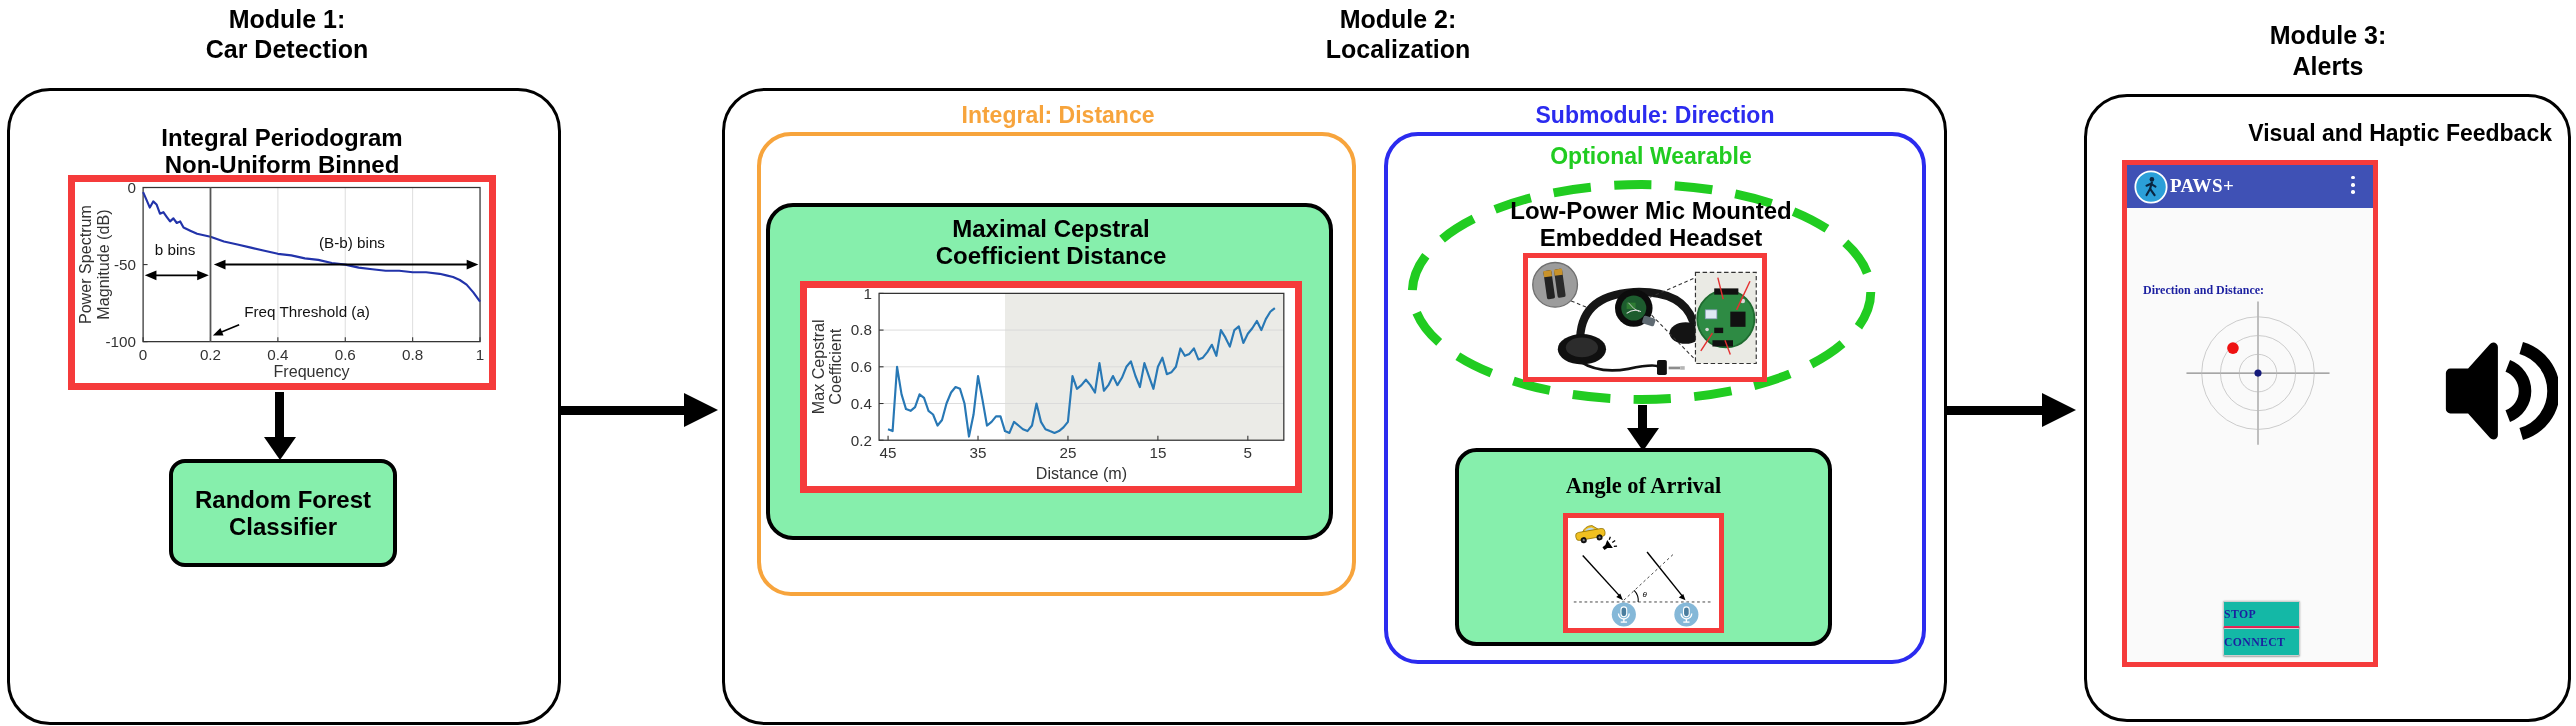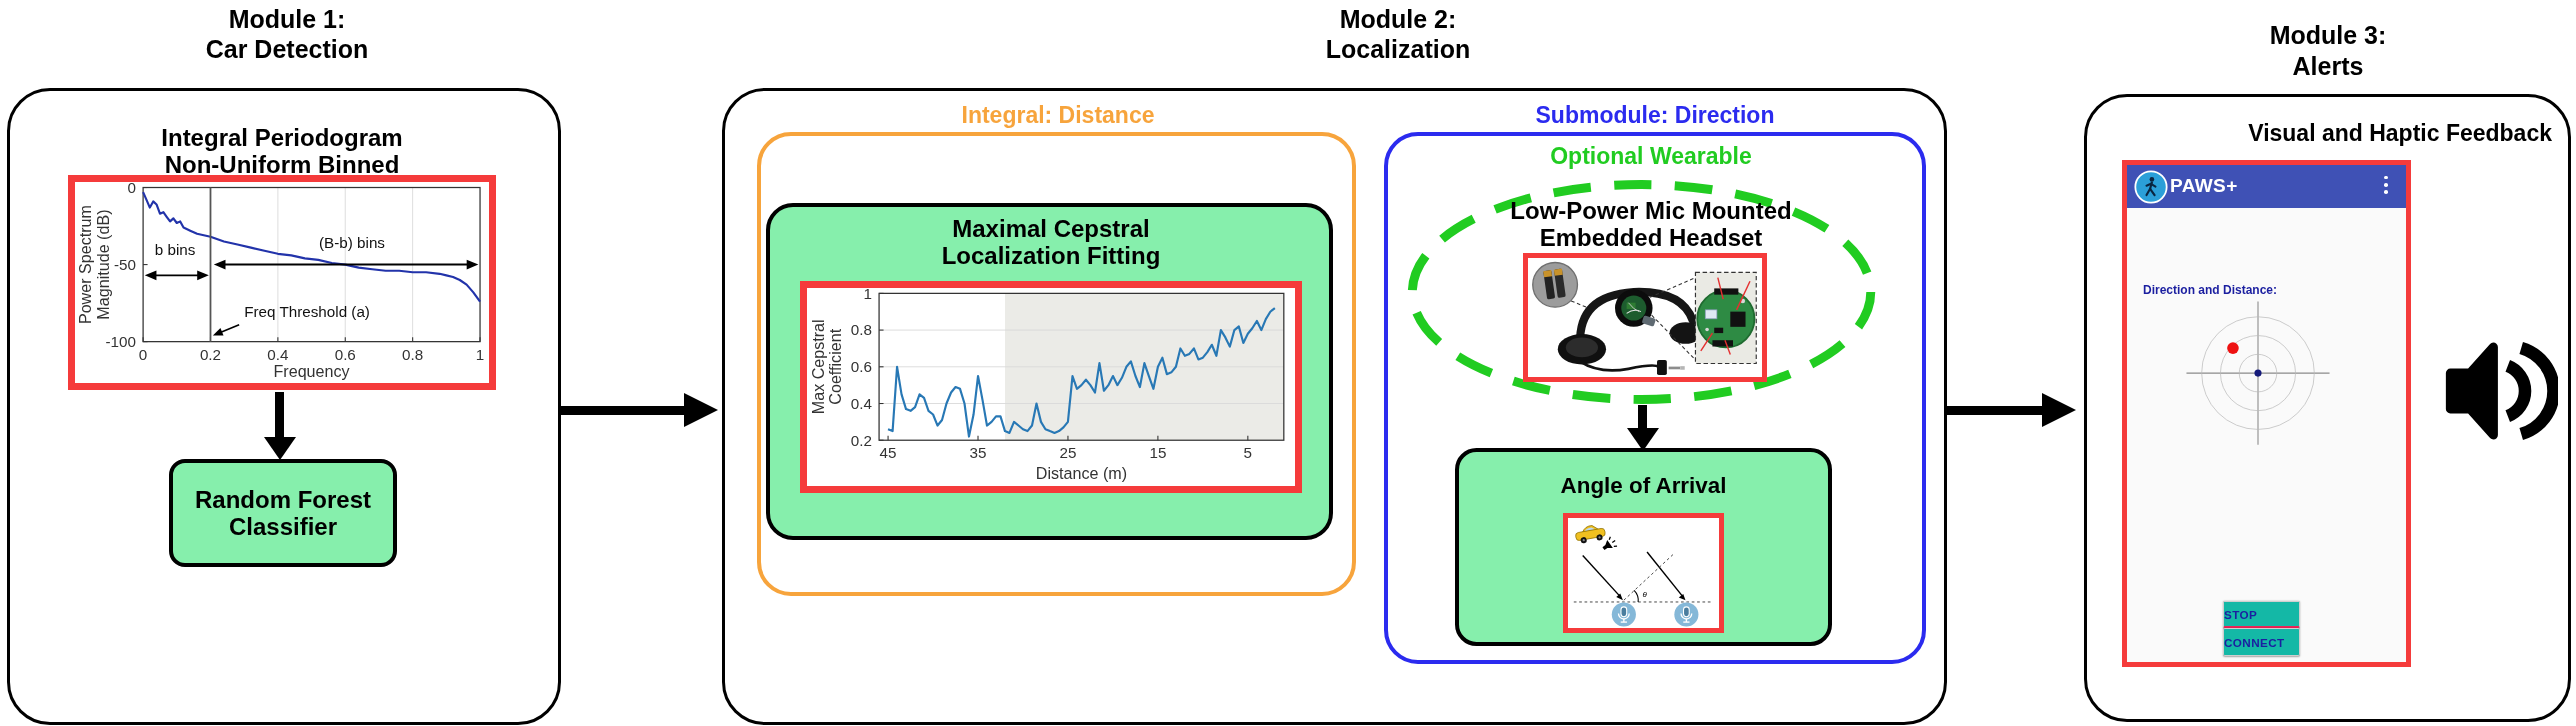--- a/index.html
+++ b/index.html
@@ -116,21 +116,21 @@
   <div class="shaft-h" style="left:560px;top:406px;width:125px;"></div>
   <div class="head-r" style="left:684px;top:393px;"></div>
 
   <div class="module-box" style="left:722px;top:88px;width:1219px;height:631px;"></div>
 
   <div class="abs sub-label" style="left:834px;top:102px;width:448px;color:#F7A43C;">Integral: Distance</div>
   <div class="orange-box" style="left:757px;top:132px;width:591px;height:456px;"></div>
   <div class="fill-box" style="left:766px;top:203px;width:559px;height:329px;border-radius:27px;"></div>
   <div class="abs inner-title" style="left:800px;top:215px;width:502px;">
     <span>Maximal Cepstral</span>
-    <span>Localization Fitting</span>
+    <span>Coefficient Distance</span>
   </div>
   <div class="red-frame" style="left:800px;top:281px;width:502px;height:212px;">
     <svg id="svg-cepstral" width="488" height="197" viewBox="0 0 544 220">
         <rect x="220.62222222222223" y="6" width="311.37777777777774" height="164" fill="#EBEBE7"></rect>
         <line x1="80" y1="129" x2="532" y2="129" stroke="#d9d9d9" stroke-width="1"></line>
         <line x1="80" y1="88.00000000000001" x2="532" y2="88.00000000000001" stroke="#d9d9d9" stroke-width="1"></line>
         <line x1="80" y1="46.999999999999986" x2="532" y2="46.999999999999986" stroke="#d9d9d9" stroke-width="1"></line>
         <rect x="80" y="6" width="452" height="164" fill="none" stroke="#333" stroke-width="1.4"></rect>
         <line x1="90.04444444444445" y1="170" x2="90.04444444444445" y2="165" stroke="#333" stroke-width="1.2"></line>
         <text x="90.04444444444445" y="190" font-size="17" text-anchor="middle" fill="#333">45</text>
@@ -213,21 +213,21 @@
         <line x1="248" y1="26" x2="233" y2="58" stroke="#E53030" stroke-width="1.6"></line>
         <line x1="193" y1="104" x2="206" y2="84" stroke="#E53030" stroke-width="1.6"></line>
         <line x1="226" y1="108" x2="220" y2="92" stroke="#E53030" stroke-width="1.6"></line>
       </g>
     </svg>
   </div>
 
   <div class="shaft-v" style="left:1638px;top:405px;height:25px;"></div>
   <div class="head-d" style="left:1627px;top:428px;"></div>
   <div class="fill-box" style="left:1455px;top:448px;width:369px;height:190px;border-radius:21.5px;"></div>
-  <div class="abs" style="left:1464px;top:473px;width:359px;font-size:22.4px;font-weight:700;text-align:center;">Angle of Arrival</div>
+  <div class="abs" style="left:1464px;top:473px;width:359px;font-size:22.4px;font-weight:700;text-align:center;font-family:Liberation Serif, serif;">Angle of Arrival</div>
   <div class="red-frame-thin" style="left:1563px;top:513px;width:161px;height:120px;">
     <svg width="151" height="109" viewBox="0 0 168 122">
 
       <g transform="translate(8,8) rotate(-10 16 10)">
         <path d="M8,7 Q12,0 20,1 L27,7 Z" fill="#F0C020" stroke="#8a6d00" stroke-width="0.8"></path>
         <path d="M11,6 Q13,2.5 19,3 L23,6 Z" fill="#BCD7EE"></path>
         <rect x="0" y="6" width="33" height="9" rx="3.5" fill="#F0C020" stroke="#8a6d00" stroke-width="0.8"></rect>
         <circle cx="8" cy="15.5" r="3.4" fill="#111"></circle>
           <circle cx="8" cy="15.5" r="1.3" fill="#888"></circle>
         <circle cx="26" cy="15.5" r="3.4" fill="#111"></circle>
@@ -268,21 +268,21 @@
       </g>
     </svg>
   </div>
 
   <div class="shaft-h" style="left:1947px;top:406px;width:97px;"></div>
   <div class="head-r" style="left:2042px;top:393px;"></div>
 
   <div class="module-box" style="left:2084px;top:94px;width:481px;height:622px;"></div>
   <div class="abs ctr b" style="left:2104px;top:120px;width:448px;font-size:23px;">Visual and Haptic Feedback</div>
 
-  <div class="red-frame-thin" style="left:2122px;top:160px;width:289px;height:507px;">
+  <div class="red-frame-thin" style="left:2122px;top:160px;width:256px;height:507px;font-family:Liberation Serif, serif;">
     <div class="phone-header">
       <svg class="abs" style="left:7.2px;top:4.5px;" width="34" height="34" viewBox="0 0 38 38">
         <circle cx="19" cy="19" r="17.5" fill="#2B9FD8" stroke="#fff" stroke-width="2"></circle>
         <g stroke="#0A2540" stroke-width="2.4" stroke-linecap="round" fill="none" transform="translate(19,20)">
           <circle cx="1" cy="-9.5" r="2.6" fill="#0A2540" stroke="none"></circle>
           <path d="M1,-6 L-1,1"></path>
           <path d="M0,-4.5 L5,-1.5"></path>
           <path d="M0,-4.5 L-5,-2.5"></path>
           <path d="M-1,1 L4,8"></path>
           <path d="M-1,1 L-5,8"></path>

